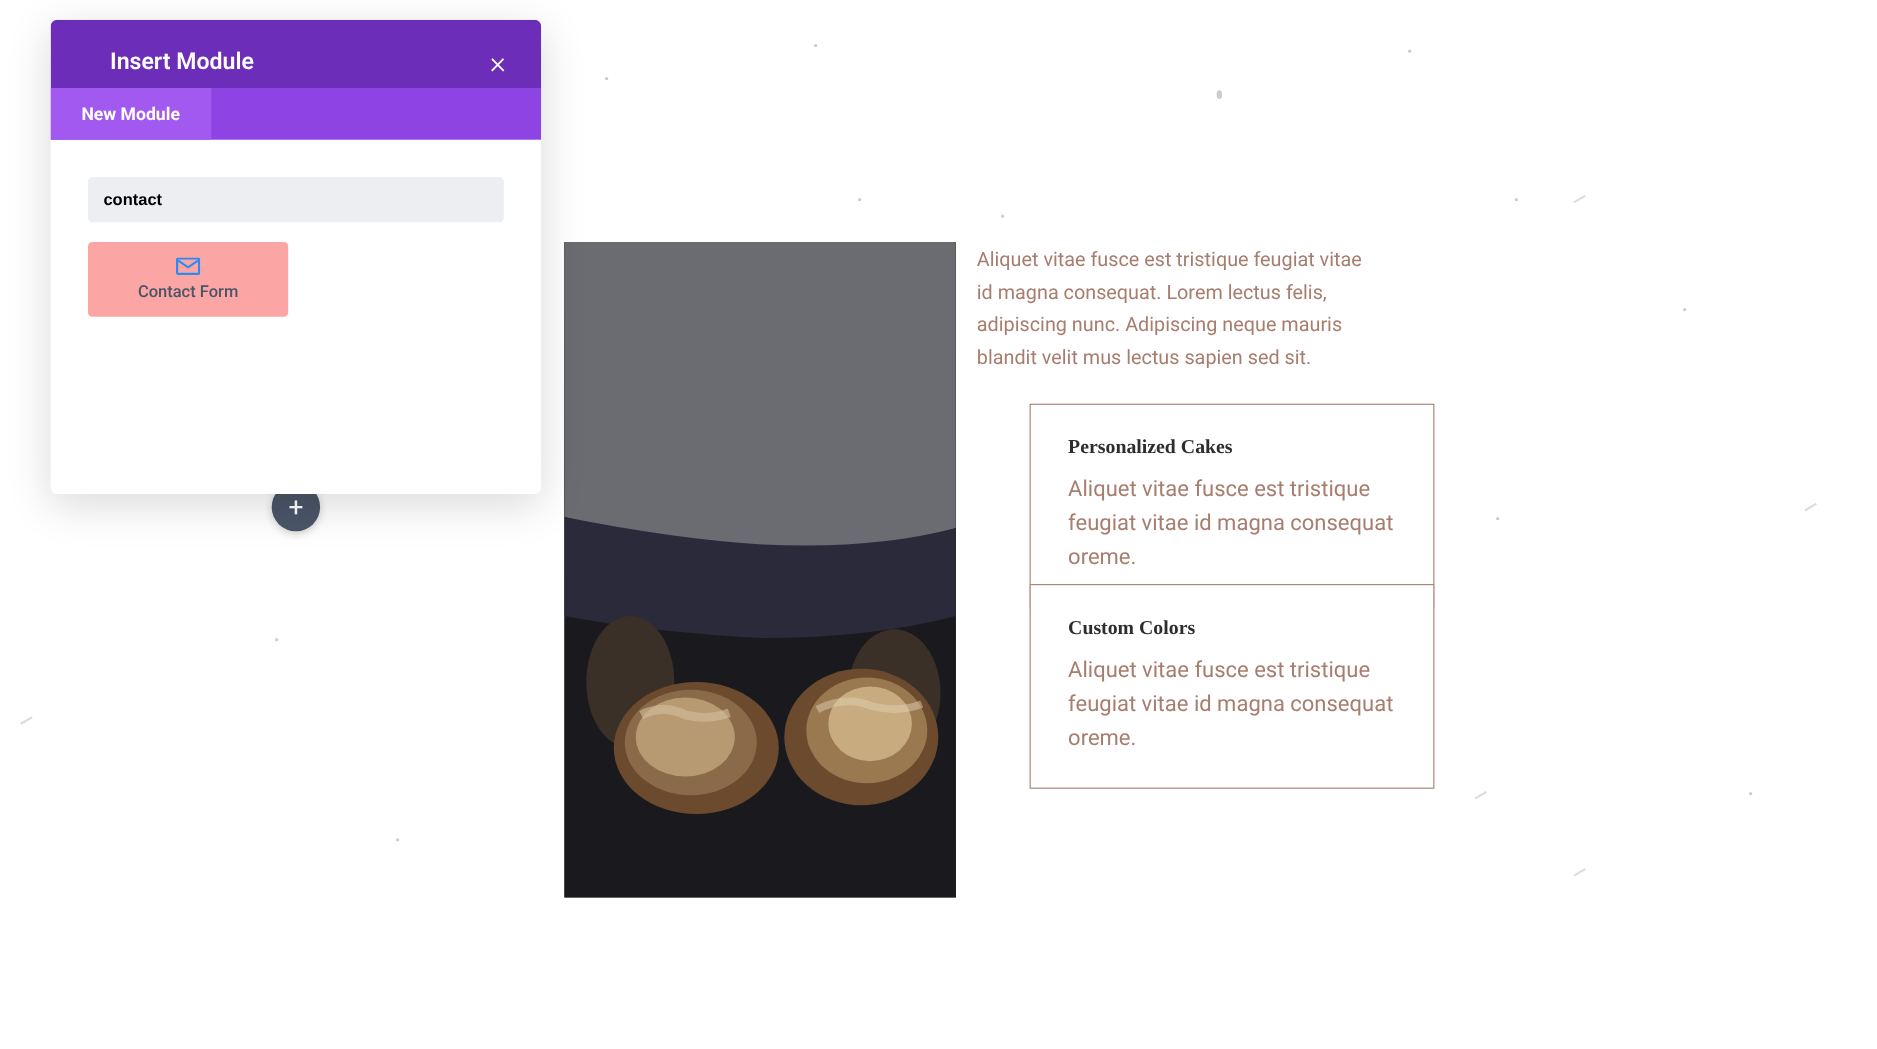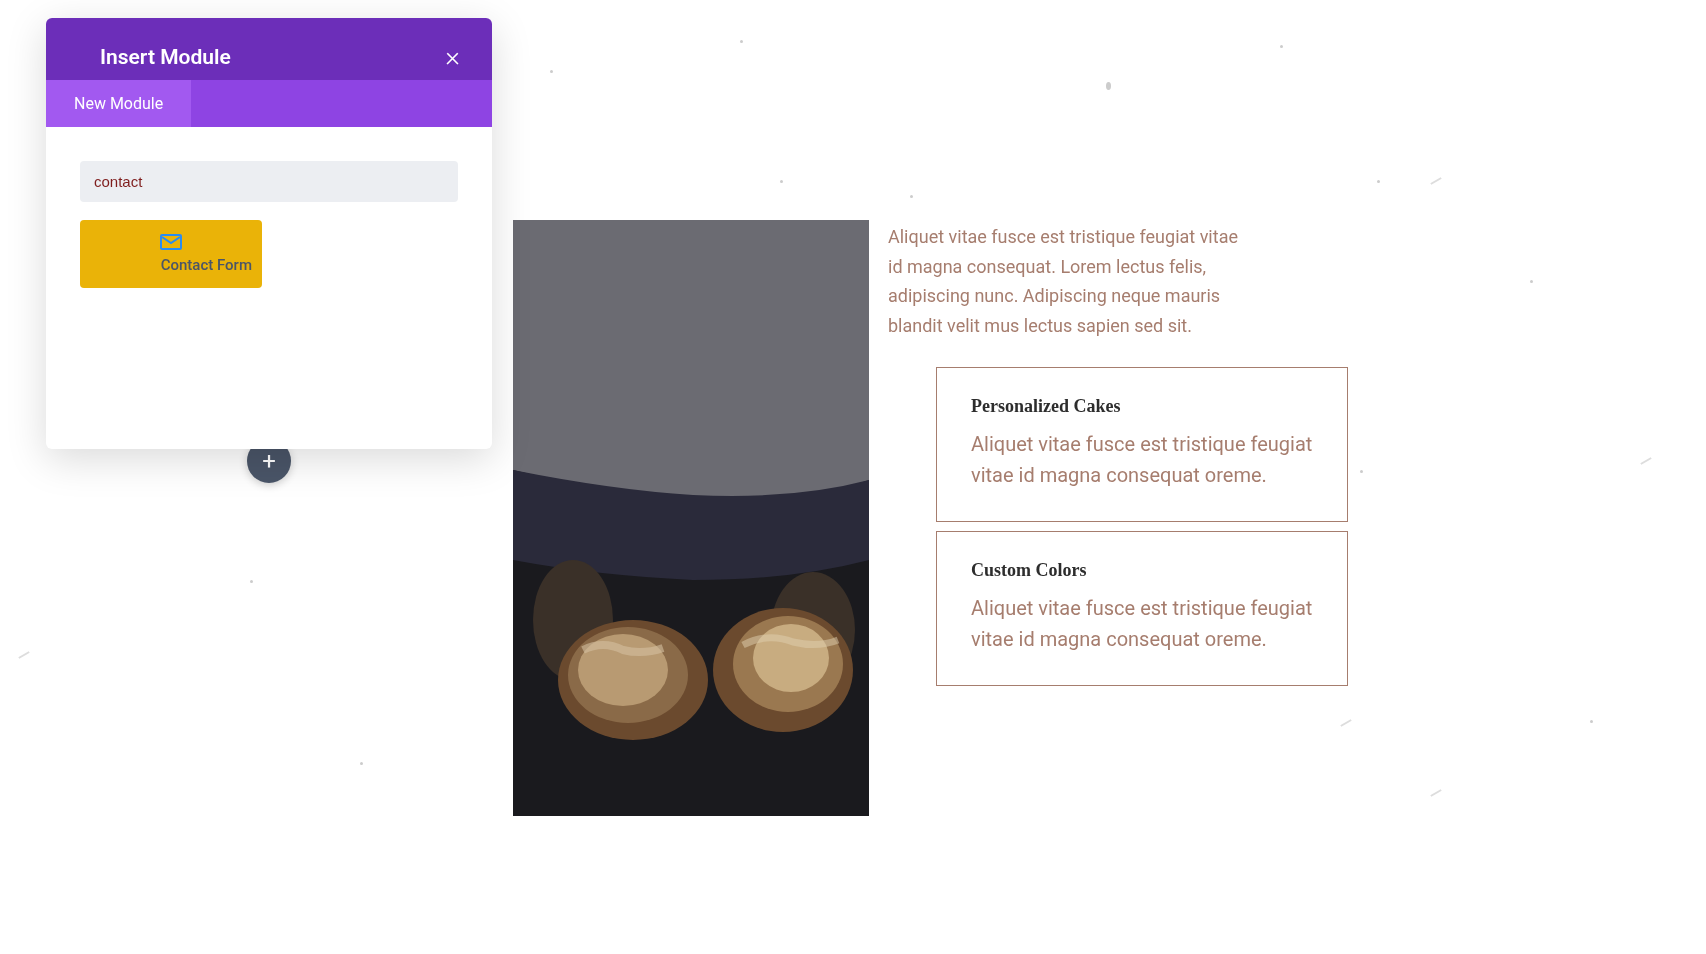--- a/index.html
+++ b/index.html
@@ -67,49 +67,50 @@
       padding: 4px 8px;
     }
     .modal-tabs {
       display: flex;
       background: #8e44e3;
     }
     .modal-tab {
       padding: 14px 28px;
       color: #fff;
       font-size: 16px;
-      font-weight: 400;
+      font-weight: 700;
       cursor: pointer;
     }
     .modal-tab.active {
       background: #a259f0;
     }
     .modal-body {
       padding: 34px;
       min-height: 322px;
     }
     .search-input {
       width: 100%;
       padding: 12px 14px;
       border: none;
       background: #eceef2;
       border-radius: 4px;
       font-size: 15px;
-      color: #7f1d1d;
+      color: #000000;
       outline: none;
+      font-weight: bold;
     }
     .module-grid {
       margin-top: 18px;
     }
     .module-item {
       width: 182px;
-      background: #eab308;
+      background: #fca5a5;
       border-radius: 4px;
       padding: 14px 10px;
-      text-align: right;
+      text-align: center;
       cursor: pointer;
     }
     .module-icon {
       display: flex;
       justify-content: center;
       margin-bottom: 6px;
     }
     .module-label {
       color: #4a5568;
       font-size: 15px;
@@ -155,21 +156,21 @@
       left: 888px;
       top: 222px;
       width: 360px;
       color: #a67d6e;
       font-size: 18px;
       line-height: 1.65;
     }
     
     .card {
       position: absolute;
-      width: 412px;
+      width: 368px;
       border: 1px solid #a67d6e;
       padding: 28px 34px 30px;
       background: #fff;
     }
     .card-1 {
       left: 936px;
       top: 367px;
     }
     .card-2 {
       left: 936px;

